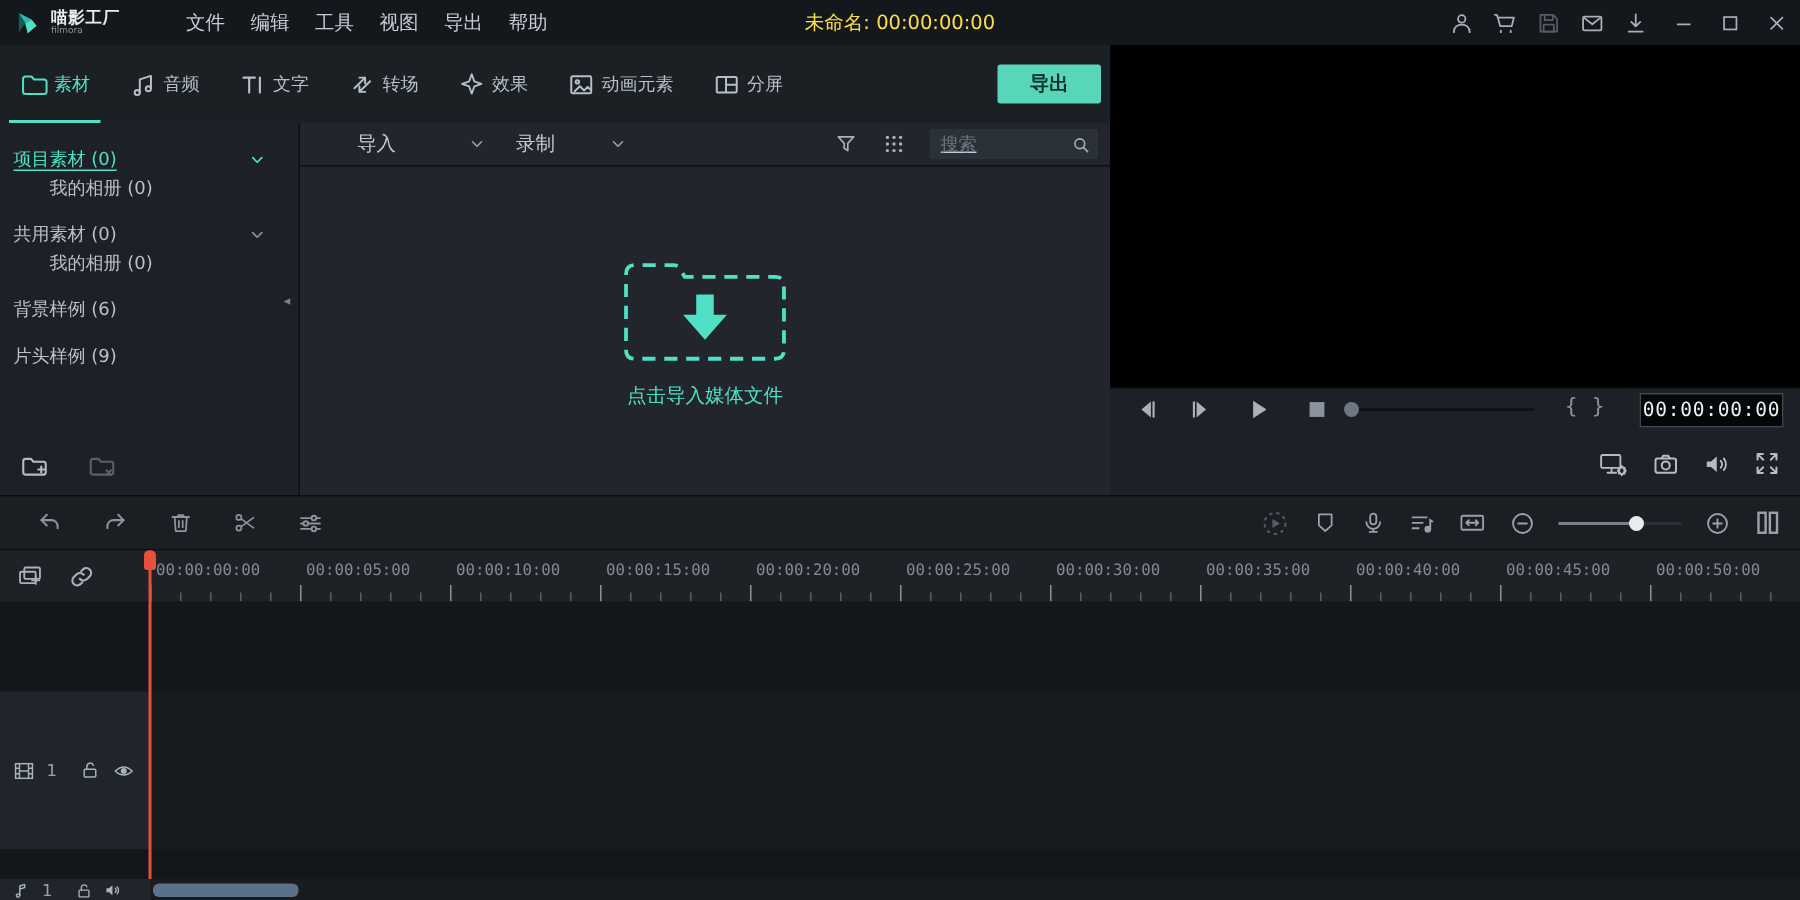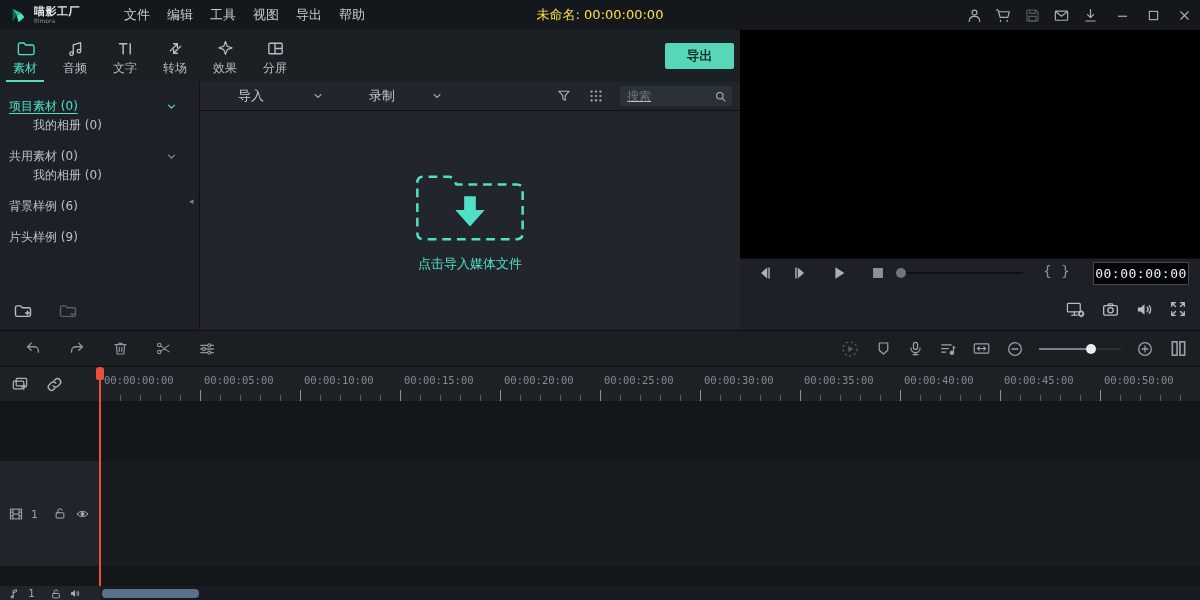--- a/index.html
+++ b/index.html
@@ -17,21 +17,21 @@
   .logo-sub{font-size:6px;color:#8b929a;margin-top:1px;}
   .menus{display:flex;gap:17px;margin-left:14px;font-size:13px;color:#c6ccd3;}
   .menu-item{cursor:default;}
   .proj-title{position:absolute;left:0;right:0;text-align:center;font-size:13px;color:#fde047;pointer-events:none;}
   .tb-icons{position:absolute;right:8px;top:0;height:30px;display:flex;align-items:center;gap:12px;}
   .tb-icons .winbtn{margin-left:4px;}
   .dim{color:#565c63;}
 
   
   .tabbar{position:absolute;top:30px;left:0;width:740px;height:52px;background:#1b2025;border-bottom:1px solid #0e1013;display:flex;}
-  .tab{position:relative;display:flex;flex-direction:column;align-items:center;justify-content:center;gap:4px;padding:0 13px;font-size:12px;color:#b9bfc7;cursor:pointer;}
+  .tab{position:relative;display:flex;flex-direction:row;align-items:center;justify-content:center;gap:4px;padding:0 13px;font-size:12px;color:#b9bfc7;cursor:pointer;}
   .tab.active{color:#4fe0c6;}
   .tab.active::after{content:"";position:absolute;left:6px;right:6px;bottom:0;height:2px;background:#4fe0c6;}
   .tab .tlabel{line-height:1;}
   .export-btn{position:absolute;right:6px;top:13px;width:69px;height:26px;background:#58d6ba;color:#0f3229;
               font-size:13px;font-weight:bold;border:none;border-radius:2px;display:flex;align-items:center;justify-content:center;cursor:pointer;}
 
   
   .sidebar{position:absolute;top:82px;left:0;width:200px;height:248px;background:#1d2127;border-right:1px solid #0e1013;box-sizing:border-box;}
   .side-item{position:relative;height:19px;display:flex;align-items:center;font-size:12px;color:#b9c0c8;cursor:pointer;}
   .side-item.lv0{padding-left:9px;margin-top:12px;}
@@ -39,21 +39,21 @@
   .side-item.selected .s-label{color:#4fe0c6;text-decoration:underline;text-underline-offset:3px;}
   .side-chevron{position:absolute;right:22px;top:4px;}
   .side-bottom{position:absolute;left:13px;bottom:9px;display:flex;gap:25px;}
   .collapse-handle{position:absolute;right:2px;top:112px;width:8px;height:14px;color:#79818a;font-size:9px;line-height:14px;cursor:pointer;}
 
   
   .media{position:absolute;top:82px;left:200px;width:540px;height:248px;background:#22262c;}
   .media-toolbar{height:28px;display:flex;align-items:center;border-bottom:1px solid #0c0e11;font-size:13px;color:#c3c9d1;}
   .mt-import{margin-left:38px;cursor:pointer;}
   .mt-chev1{margin-left:48px;cursor:pointer;}
-  .mt-record{margin-left:45px;cursor:pointer;}
+  .mt-record{margin-left:20px;cursor:pointer;}
   .mt-chev2{margin-left:36px;cursor:pointer;}
   .mt-right{margin-left:auto;display:flex;align-items:center;gap:16px;padding-right:8px;text-decoration:underline;}
   .searchbox{display:flex;align-items:center;width:112px;height:20px;background:#2b3139;border-radius:2px;padding:0 5px;box-sizing:border-box;}
   .searchbox input{flex:1;min-width:0;background:transparent;border:none;outline:none;color:#c3c9d1;font-size:12px;font-family:inherit;}
   .searchbox input::placeholder{color:#6f7680;}
   .media-content{position:relative;height:219px;}
   .dropzone{position:absolute;left:50%;top:56px;transform:translateX(-50%);text-align:center;cursor:pointer;}
   .drop-text{margin-top:10px;font-size:13px;color:#4fe0c6;white-space:nowrap;}
 
   
@@ -192,20 +192,28 @@
           <path d="M4.5 12.5 12 5M12 5H8M12 5v4"></path>
           <path d="M15.5 7.5 8 15M8 15h4M8 15v-4"></path>
         </svg>
       <span class="tlabel">转场</span>
     </div>
     <div class="tab">
       <svg width="19" height="19" viewBox="0 0 20 20" fill="none" stroke="currentColor" stroke-width="1.3" stroke-linejoin="round">
           <path d="M10 2.6 11.8 7.6 16.8 9.4 11.8 11.2 10 16.2 8.2 11.2 3.2 9.4 8.2 7.6Z"></path>
         </svg>
       <span class="tlabel">效果</span>
+    </div>
+    <div class="tab">
+      <svg width="19" height="19" viewBox="0 0 20 20" fill="none" stroke="currentColor" stroke-width="1.4" stroke-linejoin="round">
+          <rect x="3" y="4" width="14" height="12" rx="1"></rect>
+          <circle cx="7.3" cy="8" r="1.2"></circle>
+          <path d="M5 15l4-4 3 3 2.5-2.5 2.5 2.5"></path>
+        </svg>
+      <span class="tlabel">动画元素</span>
     </div>
     <div class="tab">
       <svg width="19" height="19" viewBox="0 0 20 20" fill="none" stroke="currentColor" stroke-width="1.4" stroke-linejoin="round">
           <rect x="3" y="4.5" width="14" height="11" rx="1"></rect>
           <path d="M9.5 4.5v11M9.5 10H17"></path>
         </svg>
       <span class="tlabel">分屏</span>
     </div>
     <button class="export-btn">导出</button>
   </div>

